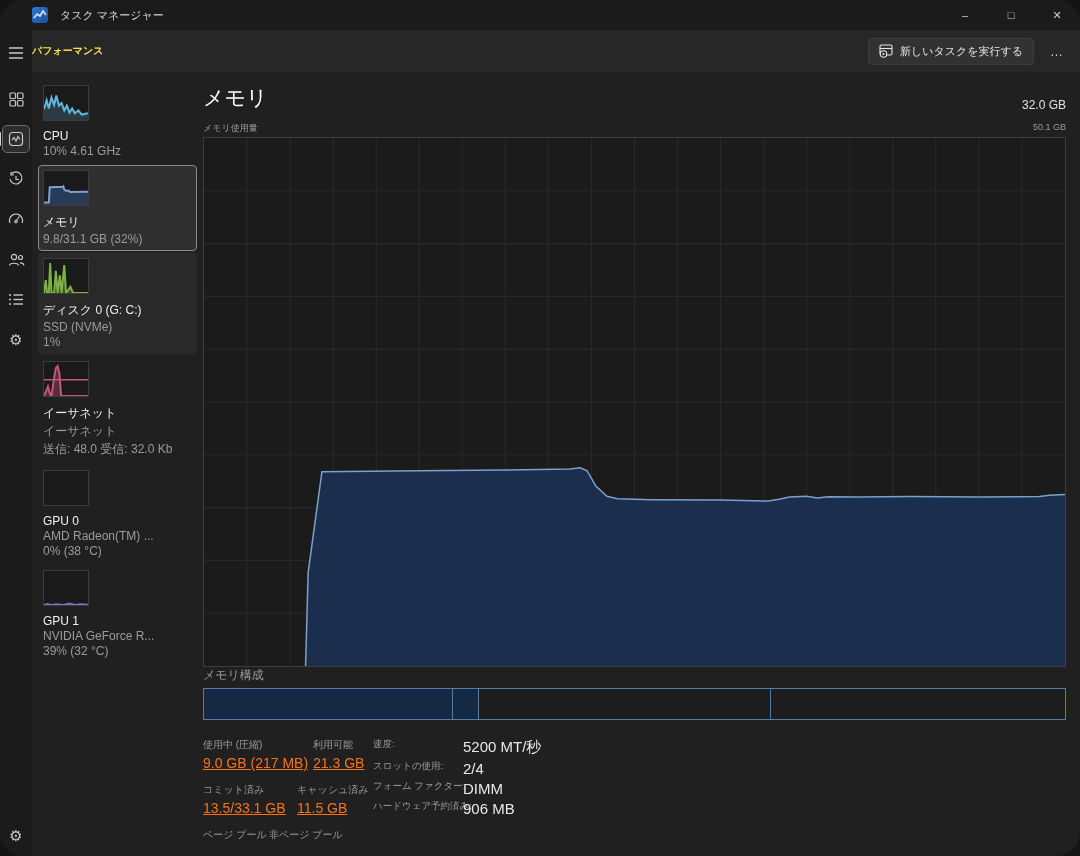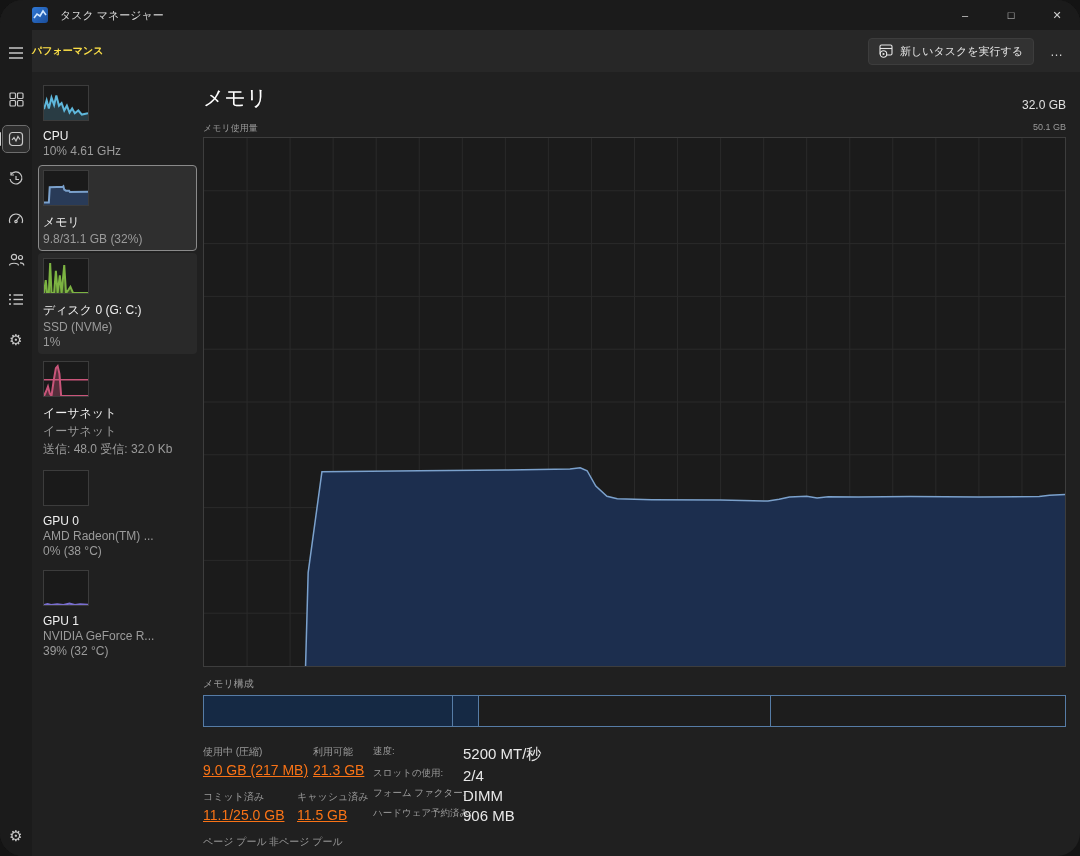--- a/index.html
+++ b/index.html
@@ -47,21 +47,21 @@
   .panel { position:absolute; left:203px; top:72px; width:863px; }
   .panel-header { display:flex; align-items:flex-end; margin-top:12px; }
   .panel-title { font-size:21px; font-weight:400; color:#ffffff; }
   .panel-total { margin-left:auto; font-size:12px; color:#e0e0e0; }
   .chart-caption { display:flex; margin-top:10px; margin-bottom:2px; }
   .cap-left, .cap-right { font-size:9px; color:#9b9b9b; }
   .cap-right { margin-left:auto; }
   .main-chart { width:863px; height:530px; background:#1b1b1b; border:1px solid #3d3d3d; }
   .main-chart svg { display:block; width:100%; height:100%; }
   .time-row { display:flex; margin-top:2px; }
-  .comp-label { font-size:10px; color:#9b9b9b; margin-top:10px; margin-bottom:4px; }
+  .comp-label { font-size:12px; color:#9b9b9b; margin-bottom:4px; }
   .comp-bar { width:863px; height:32px; border:1px solid #567ca6; display:flex; background:#1d1d1d; }
   .comp-seg { height:100%; border-right:1px solid #567ca6; }
   .comp-seg:last-child { border-right:none; }
   .comp-seg.filled { background:#152944; }
 
   
   .stats-area { position:relative; margin-top:18px; }
   .stat-row { display:flex; margin-bottom:12px; }
   .stat-block .stat-label { font-size:10px; color:#9b9b9b; margin-bottom:3px; white-space:nowrap; }
   .stat-block .stat-value { font-size:14px; color:#f97316; white-space:nowrap;text-decoration:underline; }
@@ -312,21 +312,21 @@
           <div class="stat-value">9.0 GB (217 MB)</div>
         </div>
         <div class="stat-block">
           <div class="stat-label">利用可能</div>
           <div class="stat-value">21.3 GB</div>
         </div>
       </div>
       <div class="stat-row">
         <div class="stat-block" style="width:94px">
           <div class="stat-label">コミット済み</div>
-          <div class="stat-value">11.1/25.0 GB</div>
+          <div class="stat-value">13.5/33.1 GB</div>
         </div>
         <div class="stat-block">
           <div class="stat-label">キャッシュ済み</div>
           <div class="stat-value">11.5 GB</div>
         </div>
       </div>
       <div class="stat-row">
         <div class="stat-block" style="width:66px">
           <div class="stat-label">ページ プール</div>
 

